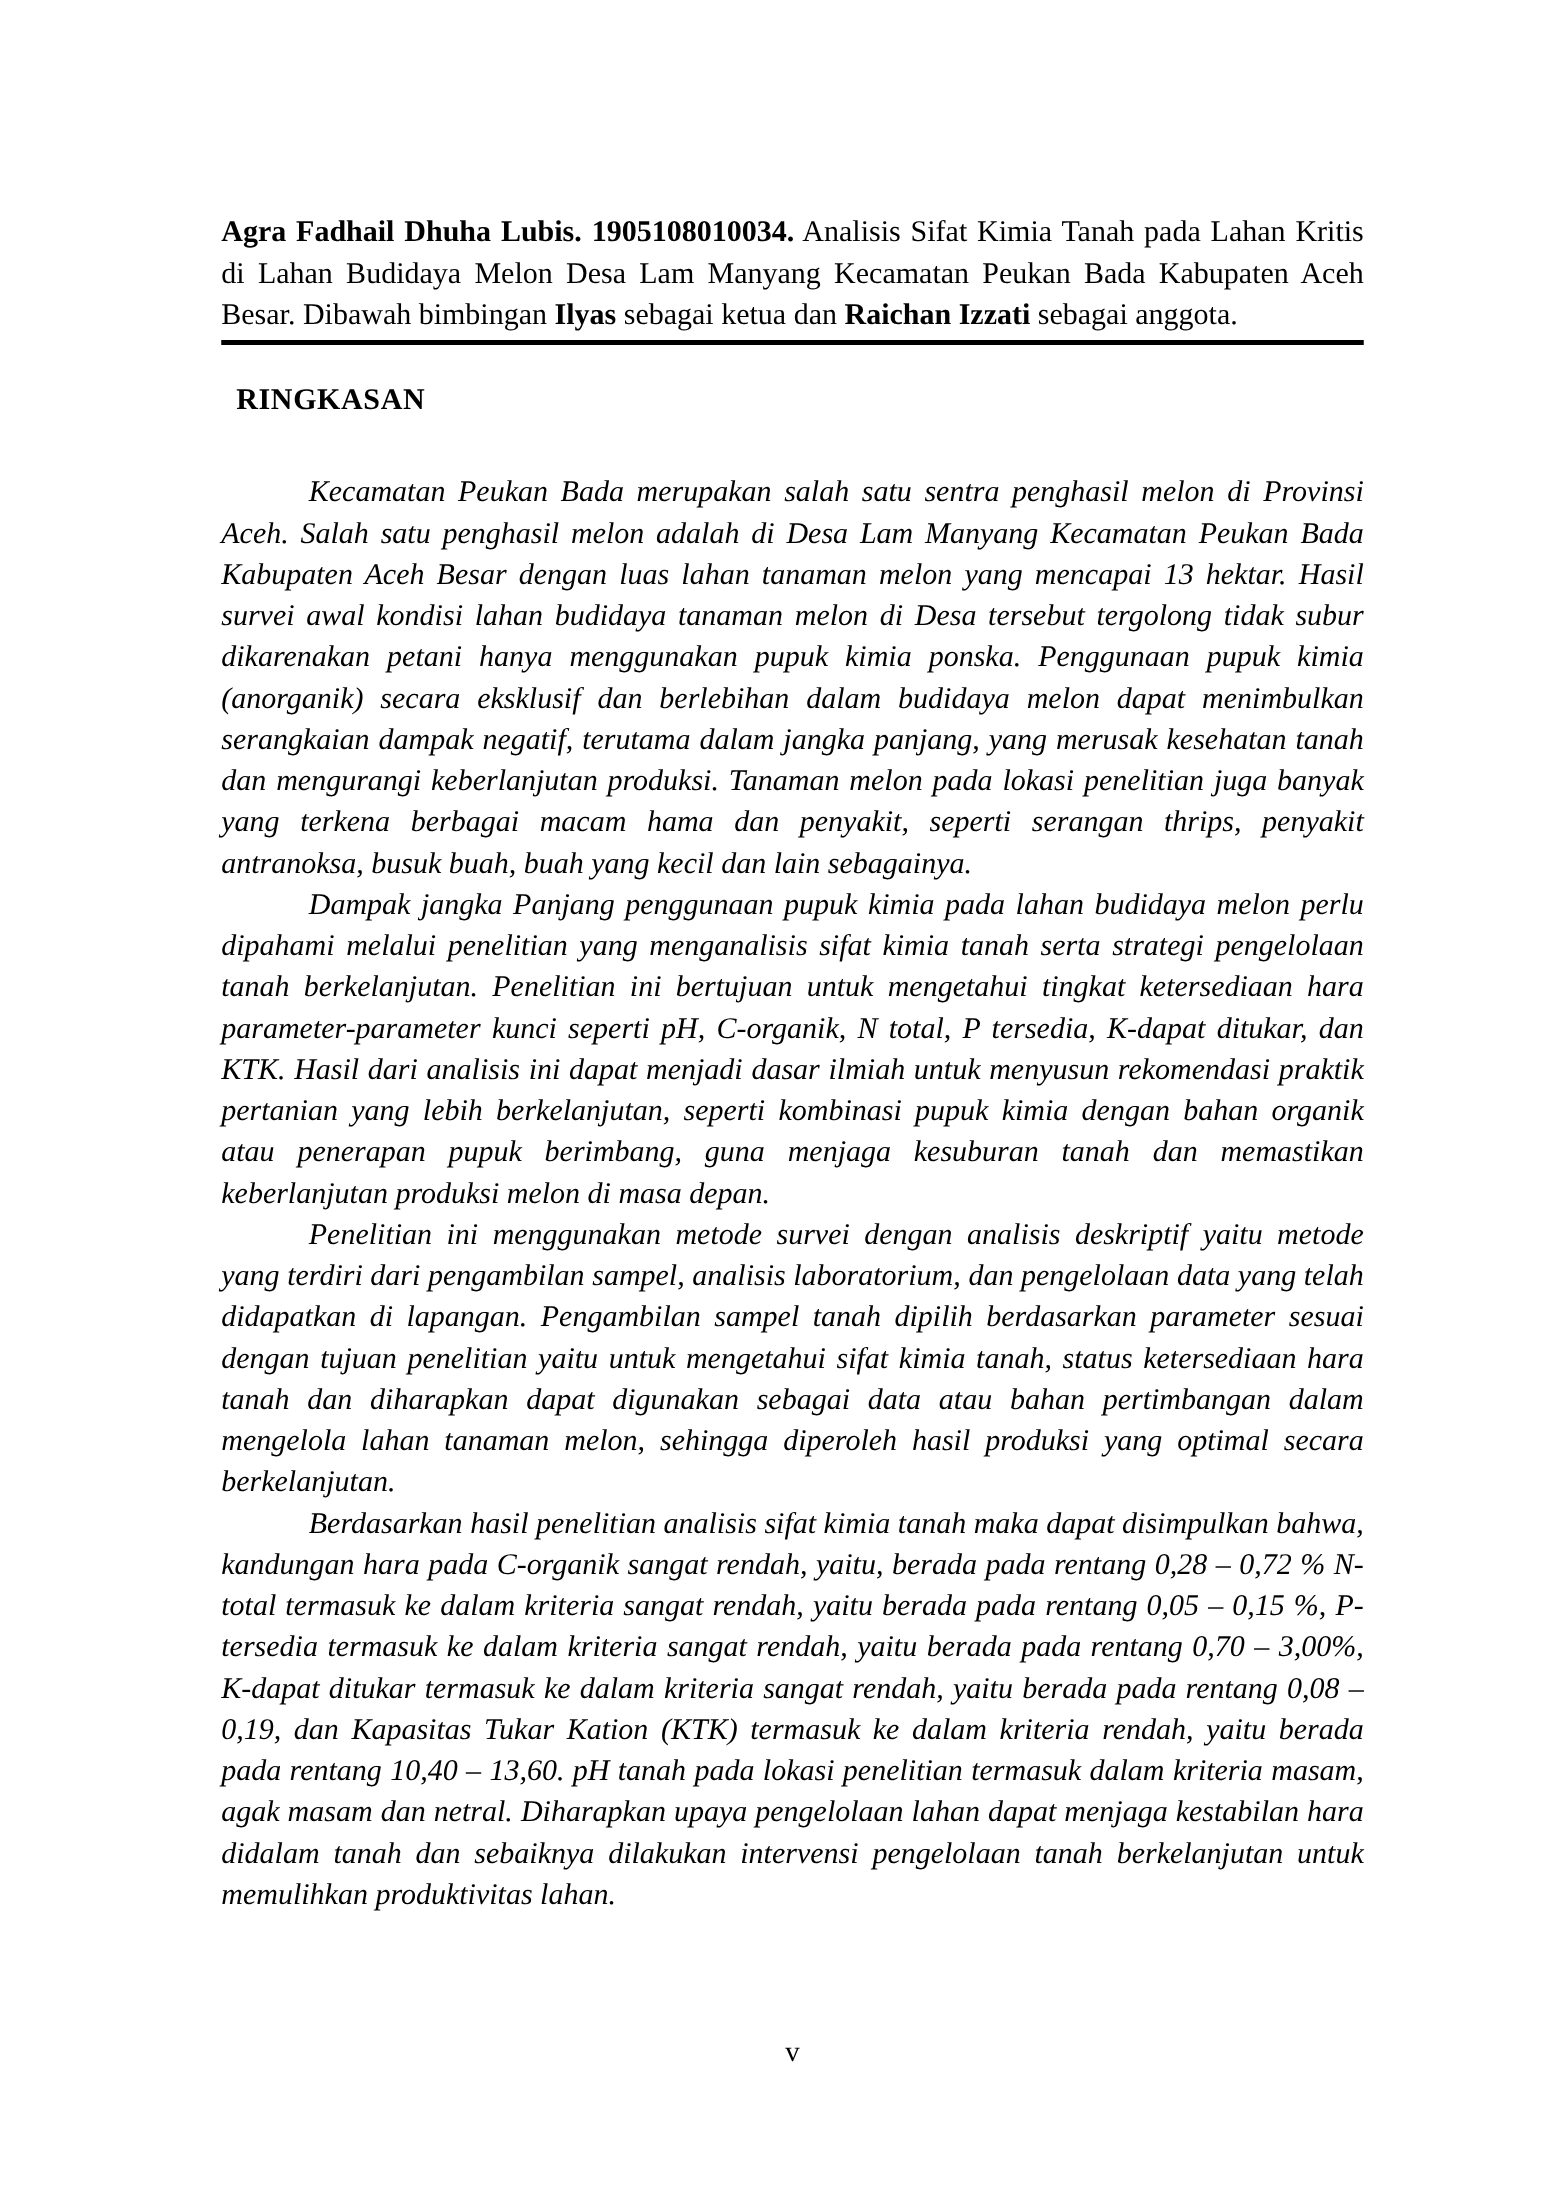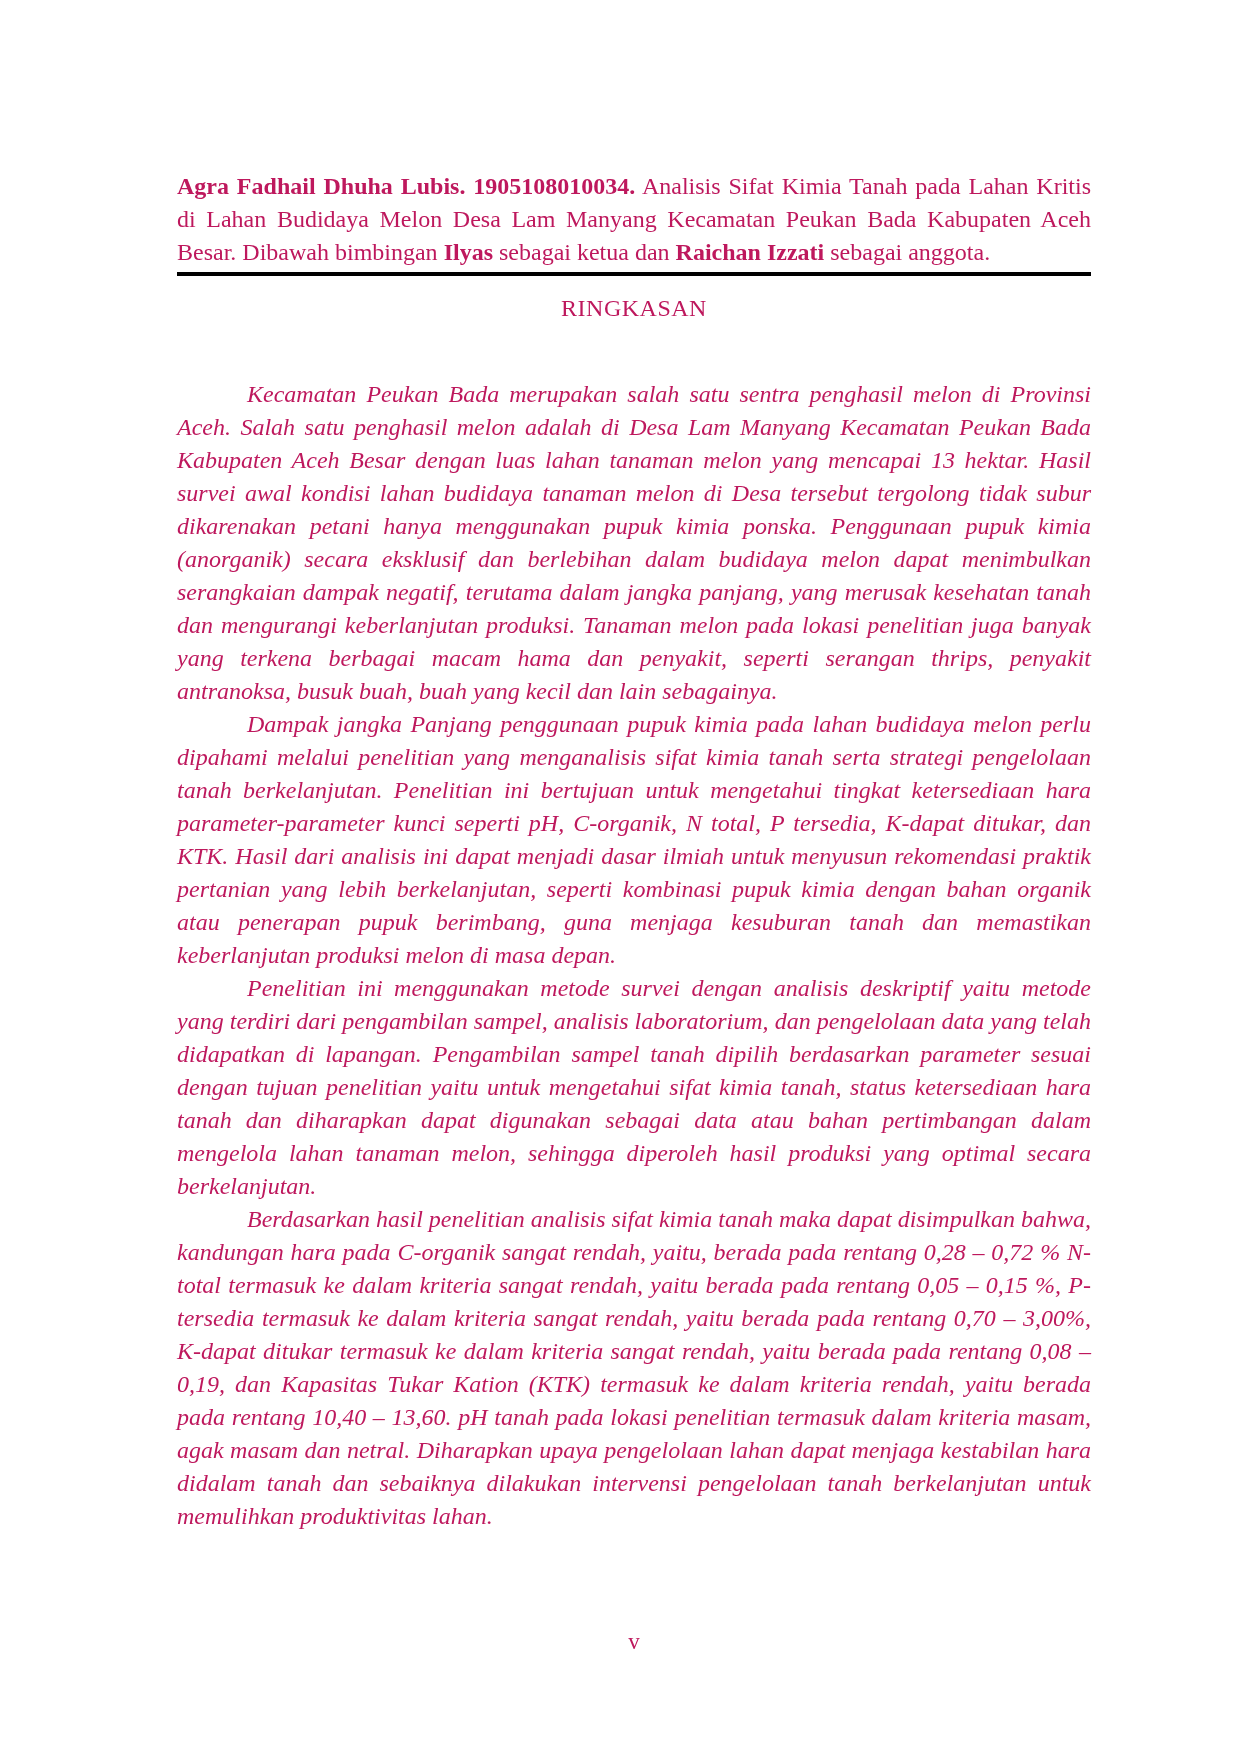--- a/index.html
+++ b/index.html
@@ -5,45 +5,44 @@
   html, body {
     margin: 0;
     padding: 0;
     background: #ffffff;
   }
   .page {
     position: relative;
     width: 1241px;
     height: 1754px;
     background: #ffffff;
-    color: #be185d;
+    color: #000000;
     font-family: "Liberation Serif", "DejaVu Serif", serif;
     overflow: hidden;
   }
   .header-para {
     position: absolute;
     left: 177px;
     top: 170px;
     width: 914px;
     font-size: 24px;
     line-height: 33px;
     text-align: justify;
     border-bottom: 4px solid #000000;
     padding-bottom: 3px;
   }
   .section-title {
     position: absolute;
     left: 177px;
     top: 292px;
     width: 914px;
-    margin: 0;
+    margin: 12px;
     font-size: 24px;
     line-height: 33px;
-    font-weight: normal;
-    text-align: center;
+    font-weight: bold;
     letter-spacing: 0.5px;
   }
   .summary-body {
     position: absolute;
     left: 177px;
     top: 378px;
     width: 914px;
     font-size: 24px;
     line-height: 33px;
     text-align: justify;

